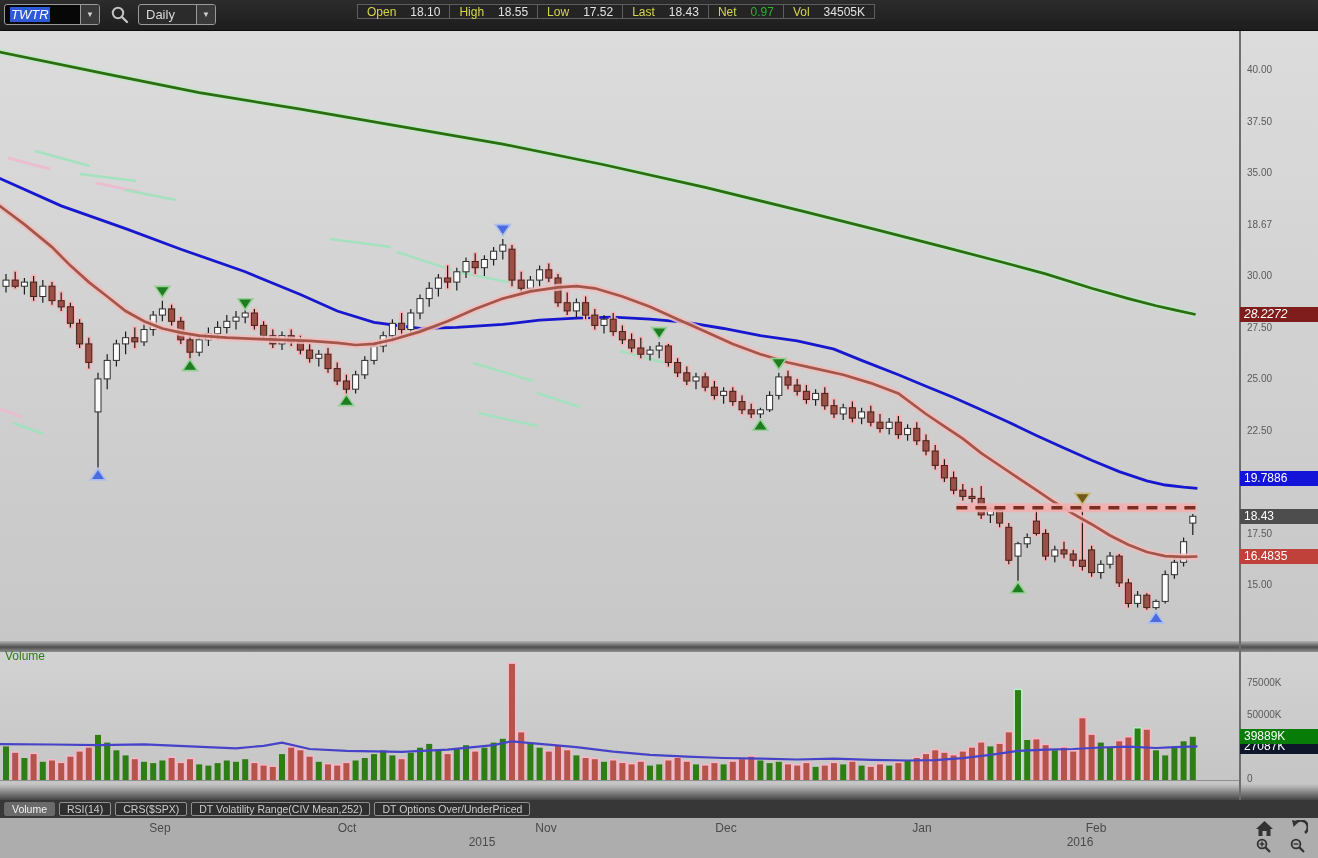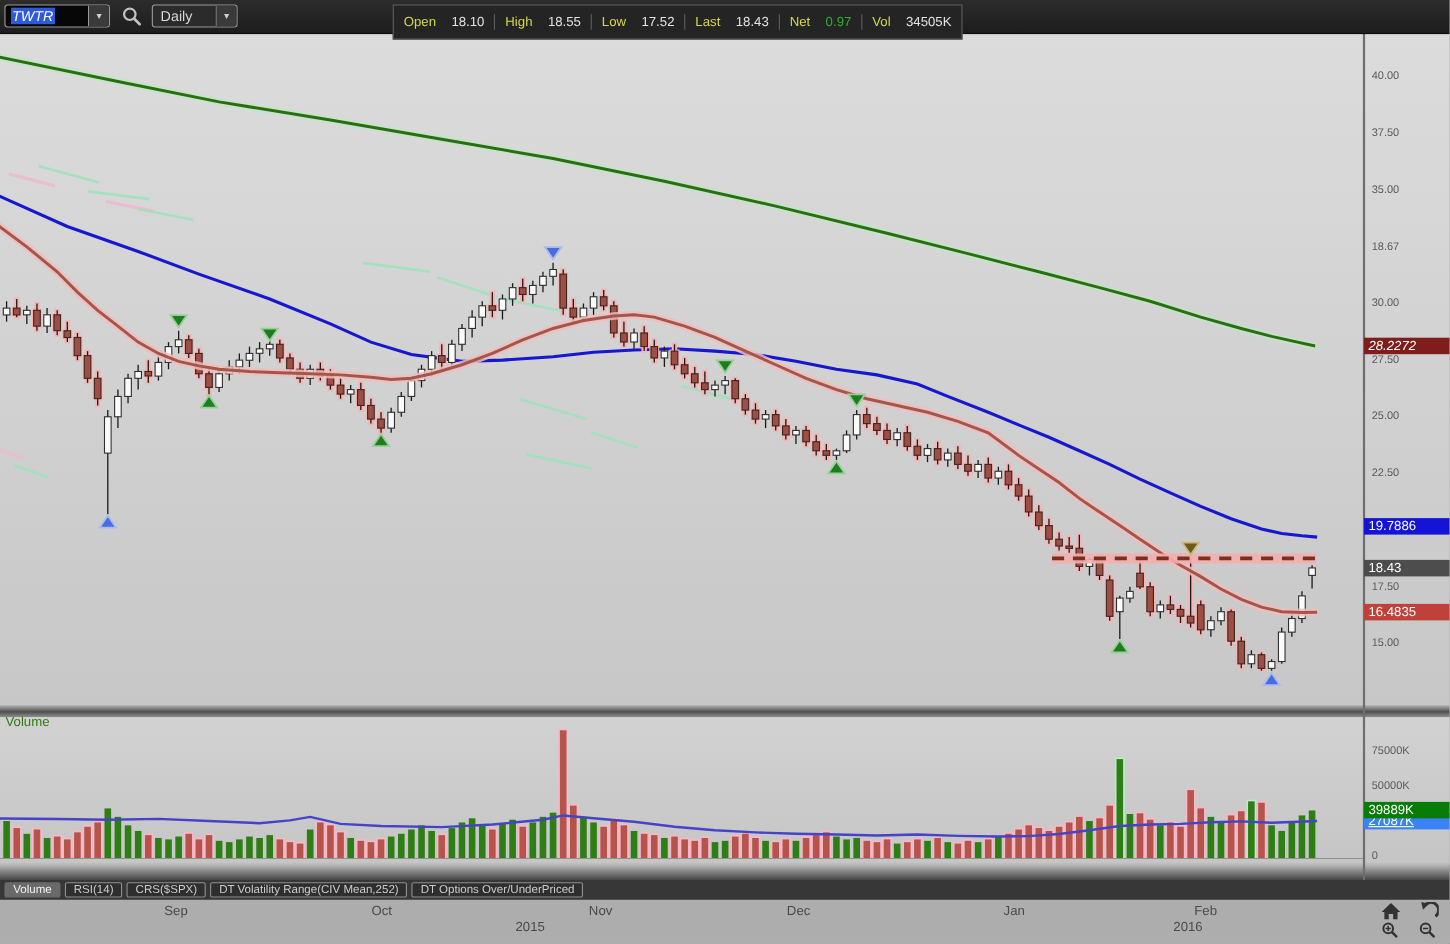--- a/index.html
+++ b/index.html
@@ -13,22 +13,22 @@
   #symbol-combo{left:4px;width:96px;background:#070707;font-style:italic;}
   #symbol-field{flex:1;padding:0 5px;font-size:13px;color:#fff;}
   #symbol-field .sel{background:#2e59d8;color:#fff;padding:0 1px;}
   #period-combo{left:138px;width:78px;background:#2b2b2b;}
   #period-label{flex:1;padding:0 7px;font-size:13px;color:#d8d8d8;}
   .combo-arrow{width:18px;align-self:stretch;border-left:1px solid #9a9a9a;background:#3a3a3a;
                display:flex;align-items:center;justify-content:center;border-radius:0 2px 2px 0;}
   .combo-arrow span{font-size:8px;color:#cfcfcf;line-height:8px;}
   #search-btn{position:absolute;left:110px;top:5px;width:20px;height:20px;}
   
-  #quote-bar{position:absolute;left:357px;top:4px;height:32px;display:flex;
-             border:1px solid #5e5e5e;box-sizing:border-box;background:#242424;align-items:center;}
+  #quote-bar{position:absolute;left:357px;top:4px;height:15px;display:flex;
+             border:1px solid #5e5e5e;box-sizing:border-box;background:#242424;}
   .q-cell{display:flex;align-items:center;justify-content:space-between;
           border-left:1px solid #5e5e5e;padding:0 9px;box-sizing:border-box;}
   .q-cell:first-child{border-left:none;}
   .q-label{font-size:12px;color:#d6d64e;margin-right:14px;}
   .q-value{font-size:12px;color:#e2e2e2;}
   
   #chart-bg{position:absolute;left:0;top:30px;width:1318px;height:615px;
             background:linear-gradient(#dcdcdc,#c7c7c7);}
   #divider{position:absolute;left:0;top:641px;width:1318px;height:11px;
            background:linear-gradient(#b5b5b5,#4f4f4f 55%,#8f8f8f);}
@@ -731,21 +731,21 @@
       <div class="tick-label" style="top: 476px;">20.00</div>
       <div class="tick-label" style="top: 527.5px;">17.50</div>
       <div class="tick-label" style="top: 579px;">15.00</div>
       <div class="badge" style="top: 307.02px; background: #7f1d1d; font-style: italic;">28.2272</div>
       <div class="badge" style="top: 471px; background: rgb(20, 20, 216);">19.7886</div>
       <div class="badge" style="top: 508.842px; background: rgb(77, 77, 77);">18.43</div>
       <div class="badge" style="top: 548.94px; background: rgb(192, 64, 58);">16.4835</div>
       <div class="tick-label" style="top: 677px;">75000K</div>
       <div class="tick-label" style="top: 709px;">50000K</div>
       <div class="tick-label" style="top: 773px;">0</div>
-      <div class="badge" style="top: 738.829px; background: #3b82f6; text-decoration: underline;">27087K</div>
+      <div class="badge" style="top: 738.829px; background: #0f172a;">27087K</div>
       <div class="badge" style="top: 729.335px; background: rgb(7, 125, 7);">39889K</div>
     </div>
 
   <div id="vol-title">Volume</div>
 
   <div id="topbar">
     <div class="combo" id="symbol-combo">
       <div id="symbol-field"><span class="sel">TWTR</span></div>
       <div class="combo-arrow">
           <span>▼</span>

